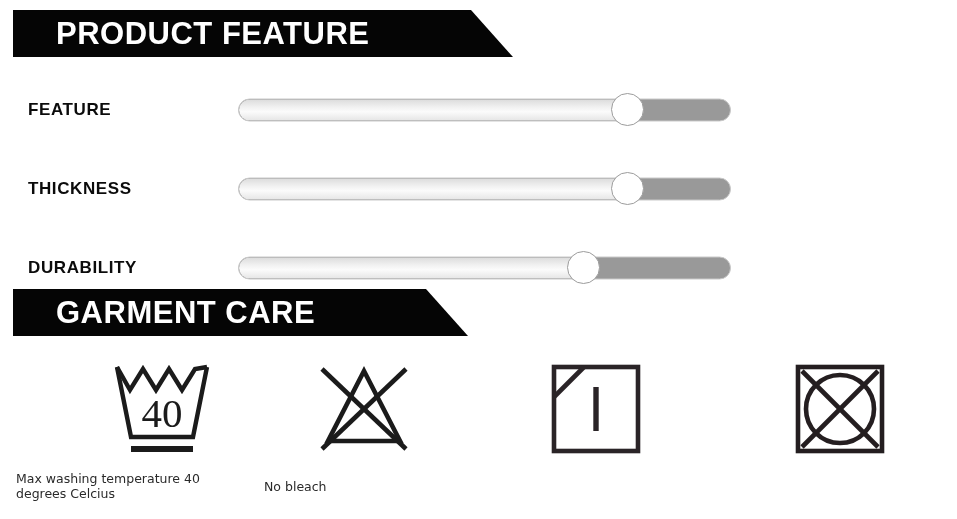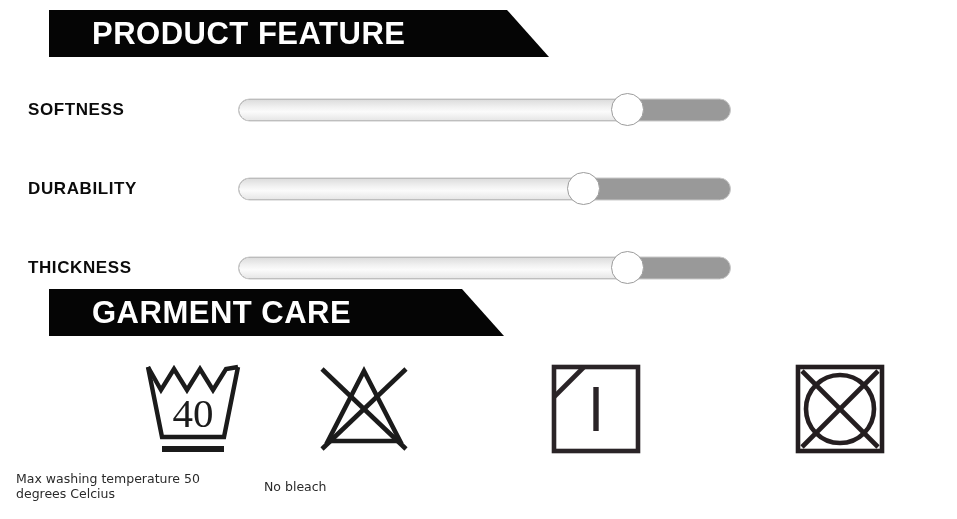--- a/index.html
+++ b/index.html
@@ -18,21 +18,20 @@
 
   
   .banner {
     position: absolute;
     height: 47px;
     background: #050505;
     display: flex;
     align-items: center;
     
     clip-path: polygon(0 0, calc(100% - 42px) 0, 100% 100%, 0 100%);
-    margin-left: 36px;
   }
   .banner-title {
     color: #ffffff;
     font-weight: bold;
     letter-spacing: 0.5px;
     white-space: nowrap;
   }
 
   #banner-product {
     left: 13px;
@@ -132,21 +131,21 @@
     justify-content: center;
   }
   .care-caption {
     font-size: 12.5px;
     line-height: 15px;
     color: #2a2a2a;
     font-family: "DejaVu Sans", sans-serif;
   }
 
   #care-item-0 { left: 16px;  width: 230px; }
-  #care-item-0 .care-symbol { justify-content: flex-end; padding-left: 62px; }
+  #care-item-0 .care-symbol { justify-content: center; padding-left: 62px; }
   #care-item-0 .care-caption { padding-top: 8px; }
 
   #care-item-1 { left: 264px; width: 200px; }
   #care-item-1 .care-symbol { justify-content: flex-start; padding-left: 48px; }
   #care-item-1 .care-caption { padding-top: 16px; }
 
   #care-item-2 { left: 496px; width: 220px; }
   #care-item-2 .care-symbol { justify-content: flex-start; padding-left: 50px; }
   #care-item-2 .care-caption { padding-top: 16px; }
 
@@ -157,49 +156,49 @@
 </head>
 <body>
 
 <div class="banner" id="banner-product">
   <span class="banner-title">PRODUCT FEATURE</span>
 </div>
 
 <div class="feature-list">
 
   <div class="feature-row">
-    <span class="feature-label">SOFTNESS</span>
+    <span class="feature-label">FEATURE</span>
+    <div class="slider">
+      <div class="slider-track">
+        <div class="slider-fill" style="width: 79%;"></div>
+      </div>
+      <div class="slider-knob" style="left: 79%;"></div>
+    </div>
+  </div>
+
+  <div class="feature-row">
+    <span class="feature-label">THICKNESS</span>
     <div class="slider">
       <div class="slider-track">
         <div class="slider-fill" style="width: 79%;"></div>
       </div>
       <div class="slider-knob" style="left: 79%;"></div>
     </div>
   </div>
 
   <div class="feature-row">
     <span class="feature-label">DURABILITY</span>
     <div class="slider">
       <div class="slider-track">
         <div class="slider-fill" style="width: 70%;"></div>
       </div>
       <div class="slider-knob" style="left: 70%;"></div>
     </div>
   </div>
 
-  <div class="feature-row">
-    <span class="feature-label">THICKNESS</span>
-    <div class="slider">
-      <div class="slider-track">
-        <div class="slider-fill" style="width: 79%;"></div>
-      </div>
-      <div class="slider-knob" style="left: 79%;"></div>
-    </div>
-  </div>
-
 </div>
 
 <div class="banner" id="banner-care">
   <span class="banner-title">GARMENT CARE</span>
 </div>
 
 <div class="care-grid">
 
   <div class="care-item" id="care-item-0">
     <div class="care-symbol">
@@ -208,21 +207,21 @@
 
           <path d="M8 10 L22 80 L84 80 L98 10"></path>
 
           <path d="M8 10 L21 33 L34 12 L47 33 L60 12 L73 33 L86 12 L98 10"></path>
 
           <path d="M22 92 L84 92" stroke-width="6"></path>
         </g>
         <text x="53" y="70" text-anchor="middle" font-family="'Liberation Serif', serif" font-size="41" fill="#1b1b1b">40</text>
       </svg>
     </div>
-    <div class="care-caption">Max washing temperature 50 degrees Celcius</div>
+    <div class="care-caption">Max washing temperature 40 degrees Celcius</div>
   </div>
 
   <div class="care-item" id="care-item-1">
     <div class="care-symbol">
       <svg width="104" height="104" viewBox="0 0 104 104">
         <g fill="none" stroke="#1b1b1b" stroke-width="4.6" stroke-linecap="butt">
 
           <path d="M52 14 L88 84 L16 84 Z"></path>
 
           <path d="M10 12 L94 92"></path>

